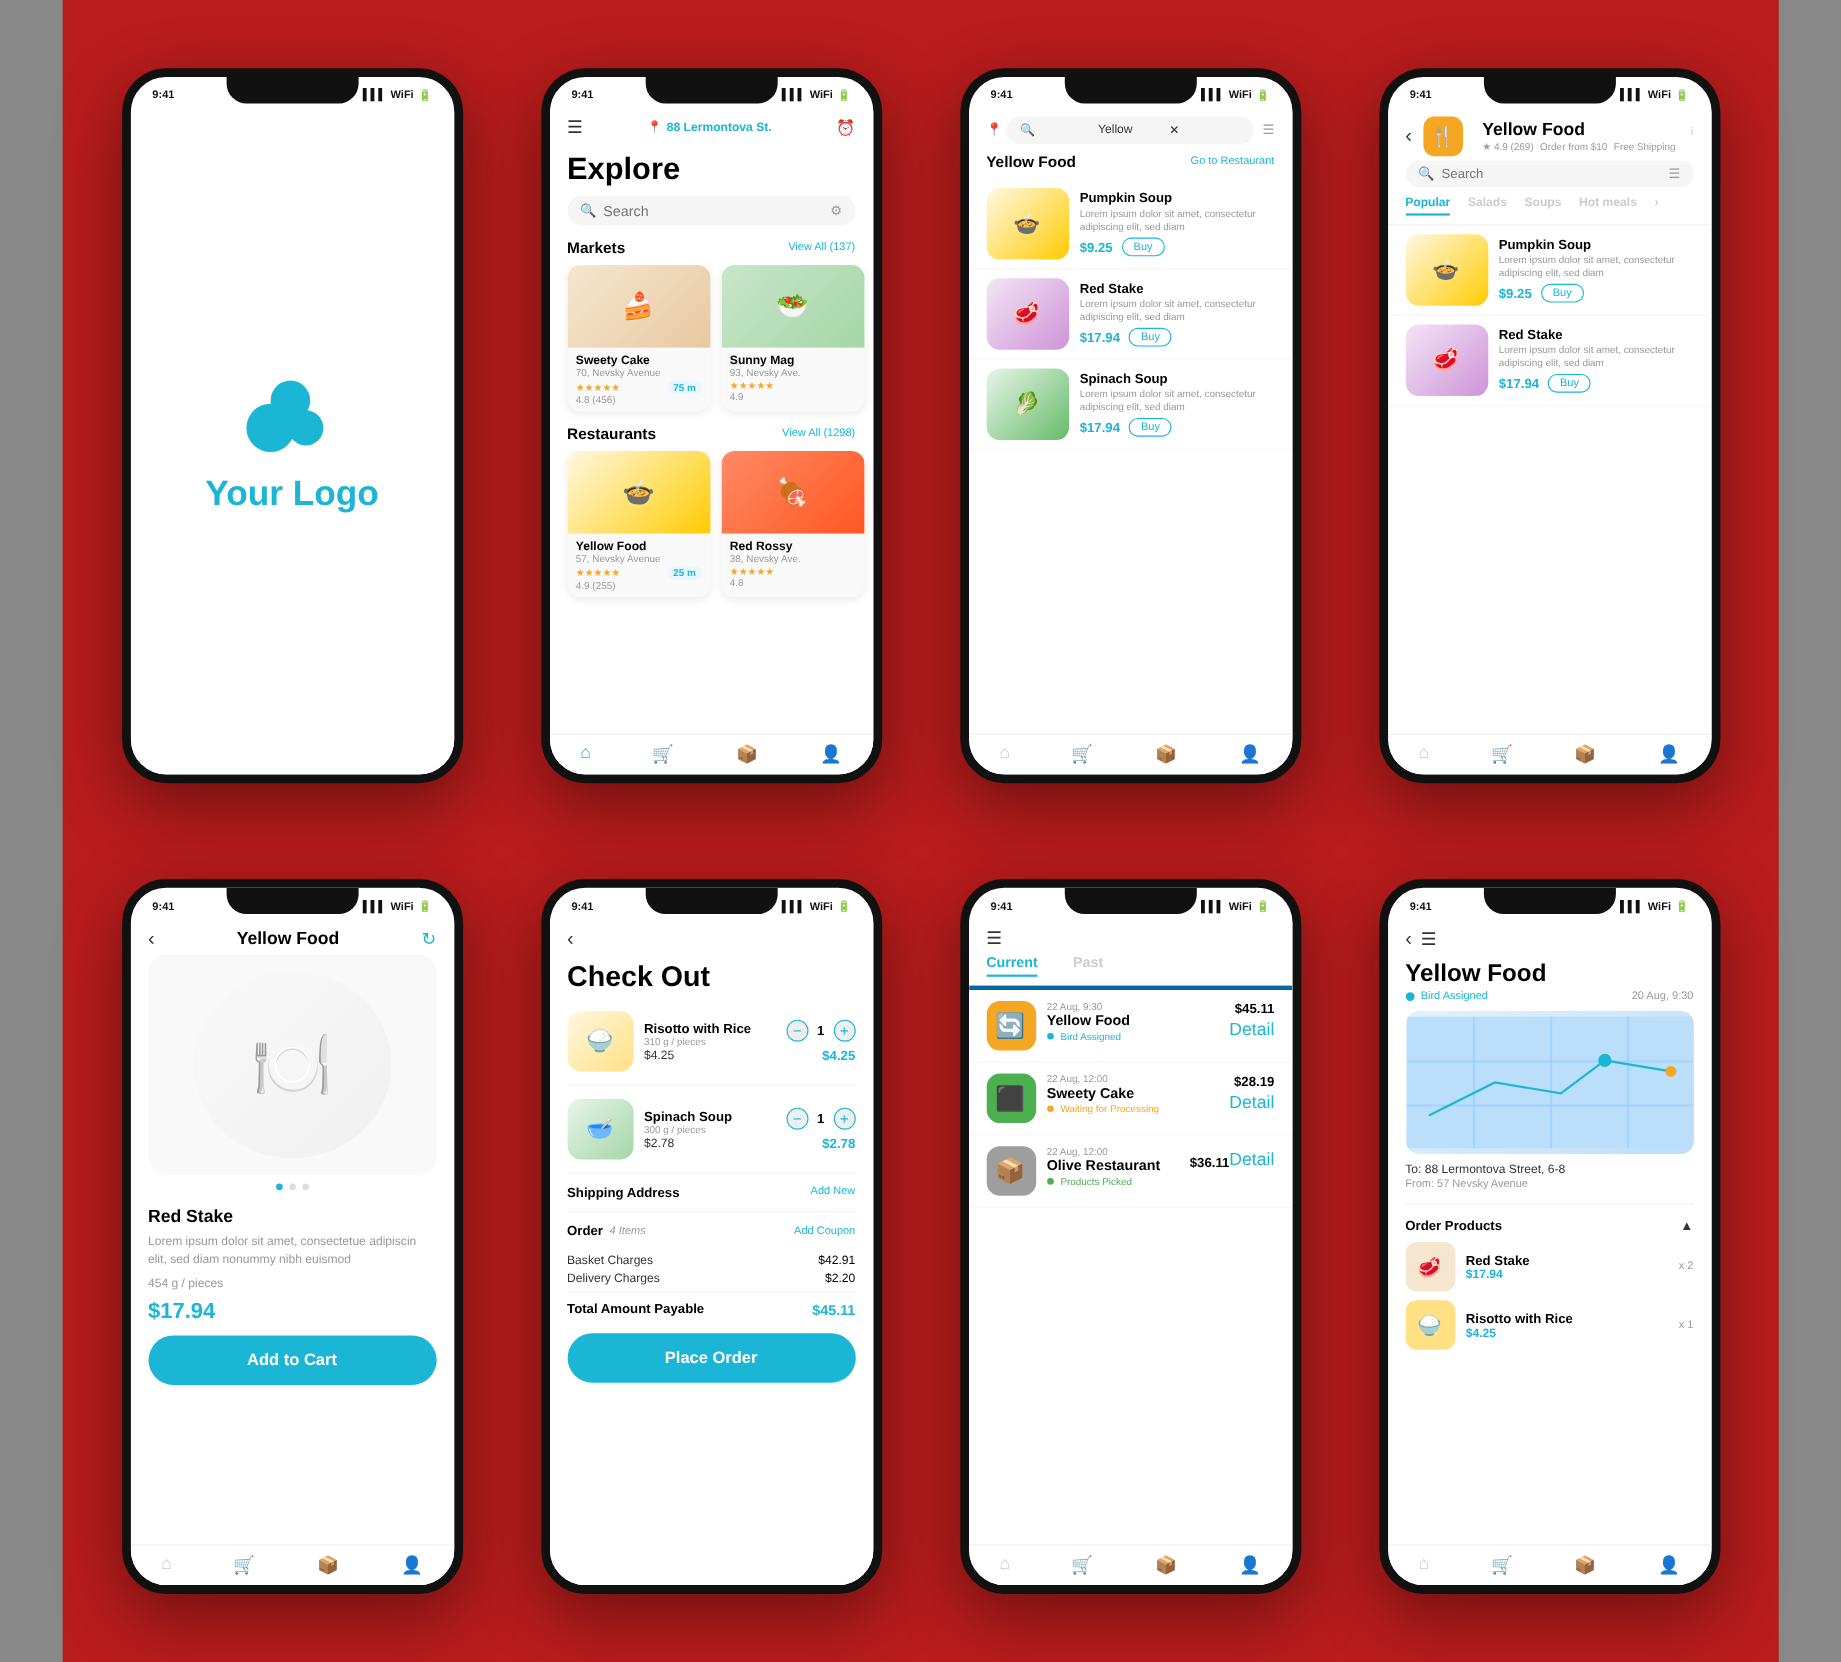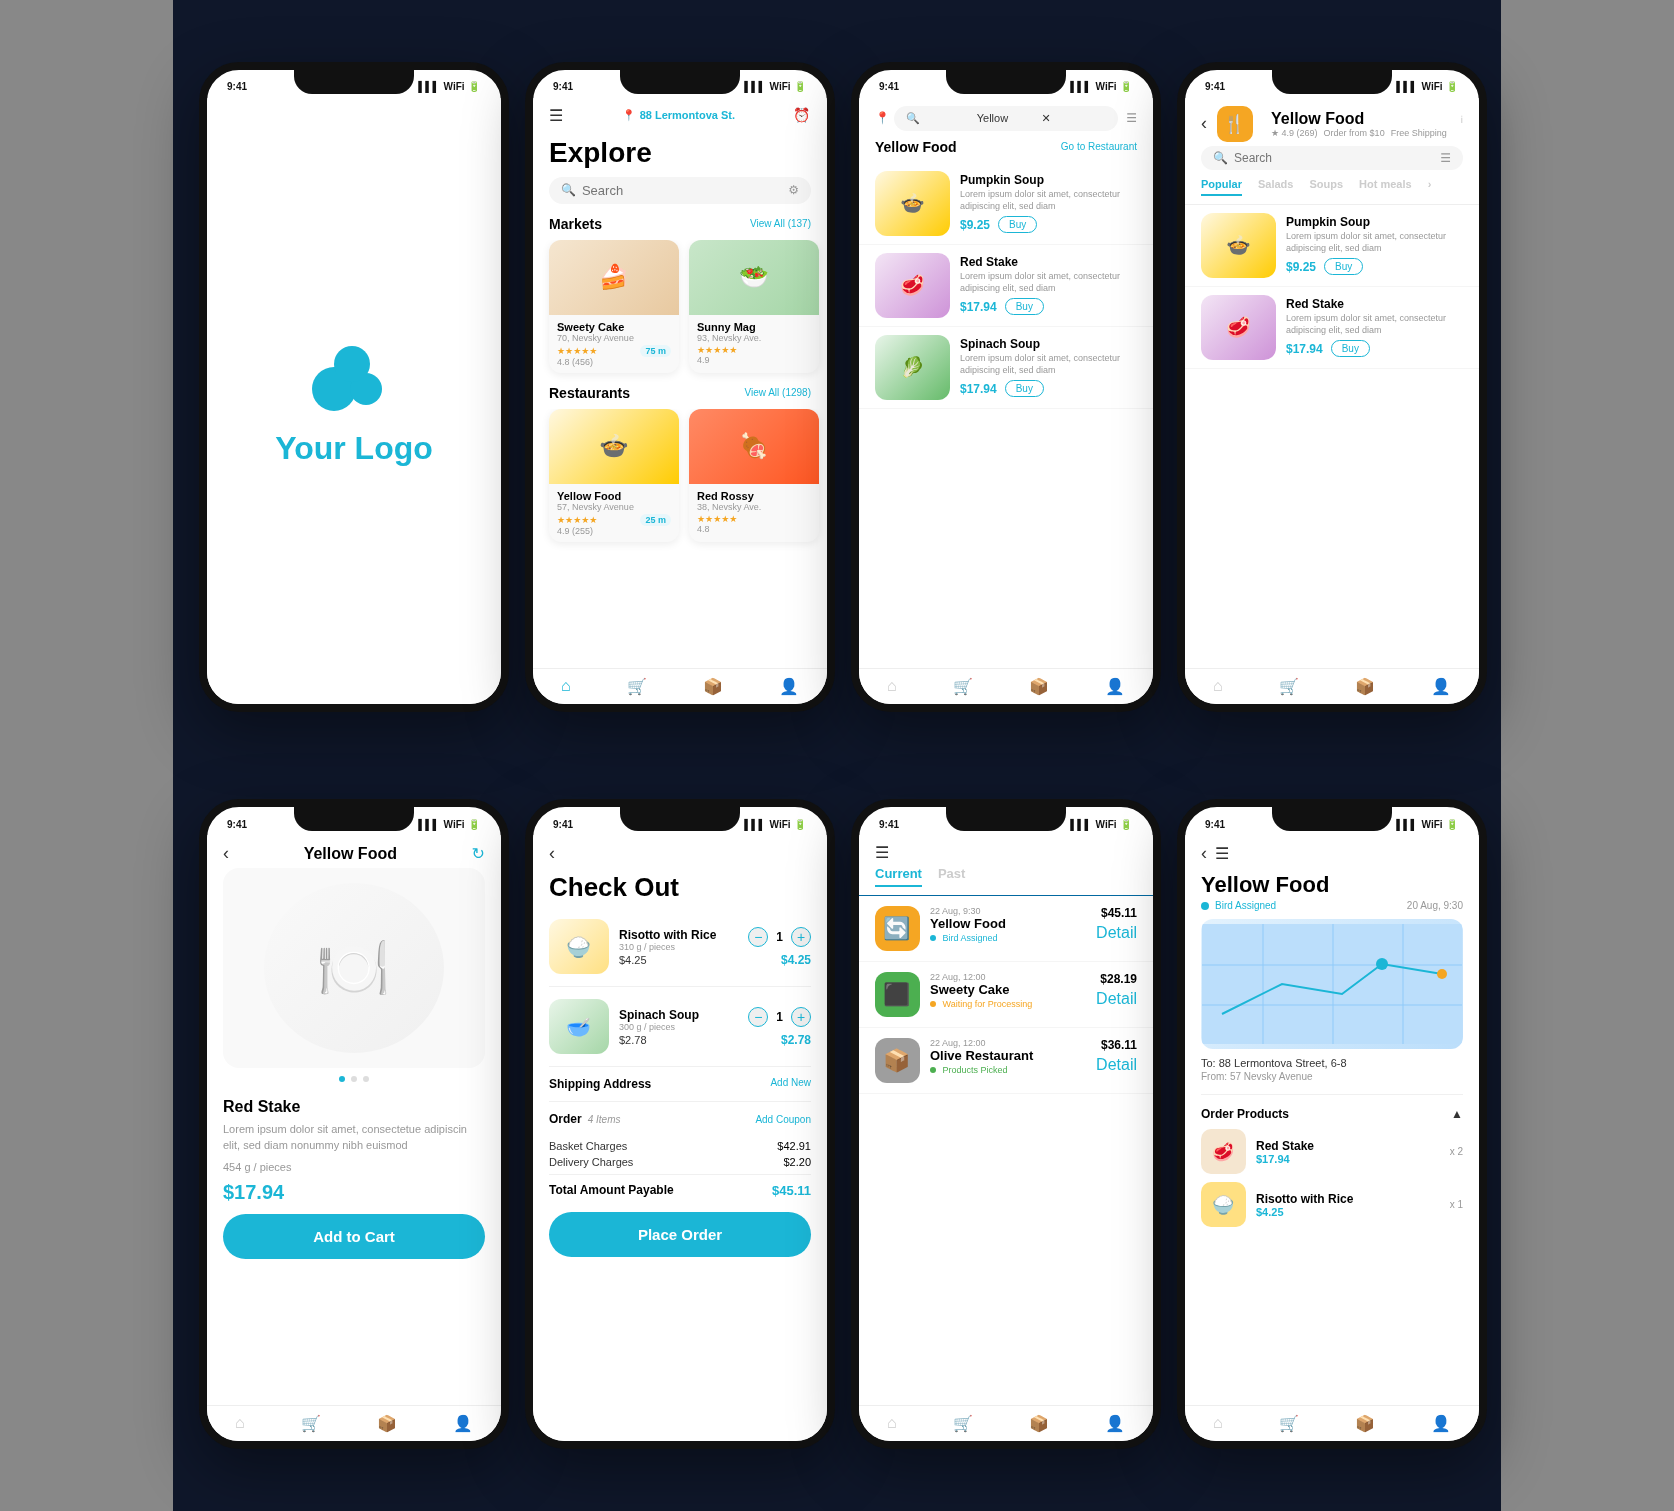--- a/index.html
+++ b/index.html
@@ -11,23 +11,23 @@
       justify-content: center;
       align-items: flex-start;
       gap: 0;
       width: 1674px;
       min-height: 1511px;
     }
     .grid {
       display: grid;
       grid-template-columns: repeat(4, 1fr);
       grid-template-rows: repeat(2, 1fr);
-      width: 1328px;
+      width: 1560px;
       min-height: 1511px;
-      background: #0f172a;
+      background: #b91c1c;
       gap: 0;
       padding: 26px;
       gap: 16px;
     }
     .phone-wrapper {
       display: flex;
       justify-content: center;
       align-items: center;
     }
     .phone {
@@ -187,21 +187,21 @@
     .price-val { font-size: 11px; font-weight: 400; }
     .total-row { display: flex; justify-content: space-between; padding: 4px 16px; }
     .total-label { font-size: 12px; font-weight: 700; }
     .total-val { font-size: 13px; font-weight: 700; color: #1bb6d6; }
     .place-order-btn { background: #1bb6d6; color: #fff; border: none; border-radius: 25px; padding: 14px; font-size: 15px; font-weight: 600; width: calc(100% - 32px); margin: 10px 16px 8px; cursor: pointer; display: block; text-align: center; }
 
     
     .orders-screen { background: #fff; }
     .orders-header { padding: 8px 16px 4px; display: flex; align-items: center; justify-content: space-between; }
     .orders-title { font-size: 28px; font-weight: 700; padding: 4px 16px 8px; }
-    .orders-tabs { display: flex; gap: 16px; padding: 0 16px 8px; border-bottom: 1px solid #0369a1; }
+    .orders-tabs { display: flex; gap: 32px; padding: 0 16px 8px; border-bottom: 4px solid #0369a1; }
     .orders-tab { font-size: 13px; font-weight: 600; color: #ccc; padding-bottom: 4px; }
     .orders-tab.active { color: #1bb6d6; border-bottom: 2px solid #1bb6d6; }
     .order-item { display: flex; gap: 10px; padding: 10px 16px; border-bottom: 1px solid #f5f5f5; align-items: flex-start; }
     .order-icon { width: 45px; height: 45px; border-radius: 12px; display: flex; align-items: center; justify-content: center; font-size: 22px; flex-shrink: 0; }
     .order-icon.yellow { background: #f5a623; }
     .order-icon.green { background: #4caf50; }
     .order-icon.gray { background: #9e9e9e; }
     .order-info { flex: 1; }
     .order-date { font-size: 9px; color: #999; }
     .order-rest { font-size: 13px; font-weight: 700; }
@@ -686,21 +686,21 @@
           <div class="order-item">
             <div class="order-icon gray">📦</div>
             <div class="order-info">
               <div class="order-date">22 Aug, 12:00</div>
               <div class="order-rest">Olive Restaurant</div>
               <div class="order-status status-picked">
                 <span style="display:inline-block;width:6px;height:6px;border-radius:50%;background:#4caf50;margin-right:4px;"></span>
                 <span>Products Picked</span>
               </div>
             </div>
-            <div style="display:flex;flex-direction:column;align-items:flex-end;">
+            <div style="display:flex;flex-direction:row;align-items:flex-end;">
               <span class="order-amount">$36.11</span>
               <span class="detail-btn">Detail</span>
             </div>
           </div>
         </div>
         <div class="bottom-nav">
           <span class="nav-icon">⌂</span>
           <span class="nav-icon">🛒</span>
           <span class="nav-icon active">📦</span>
           <span class="nav-icon">👤</span>

